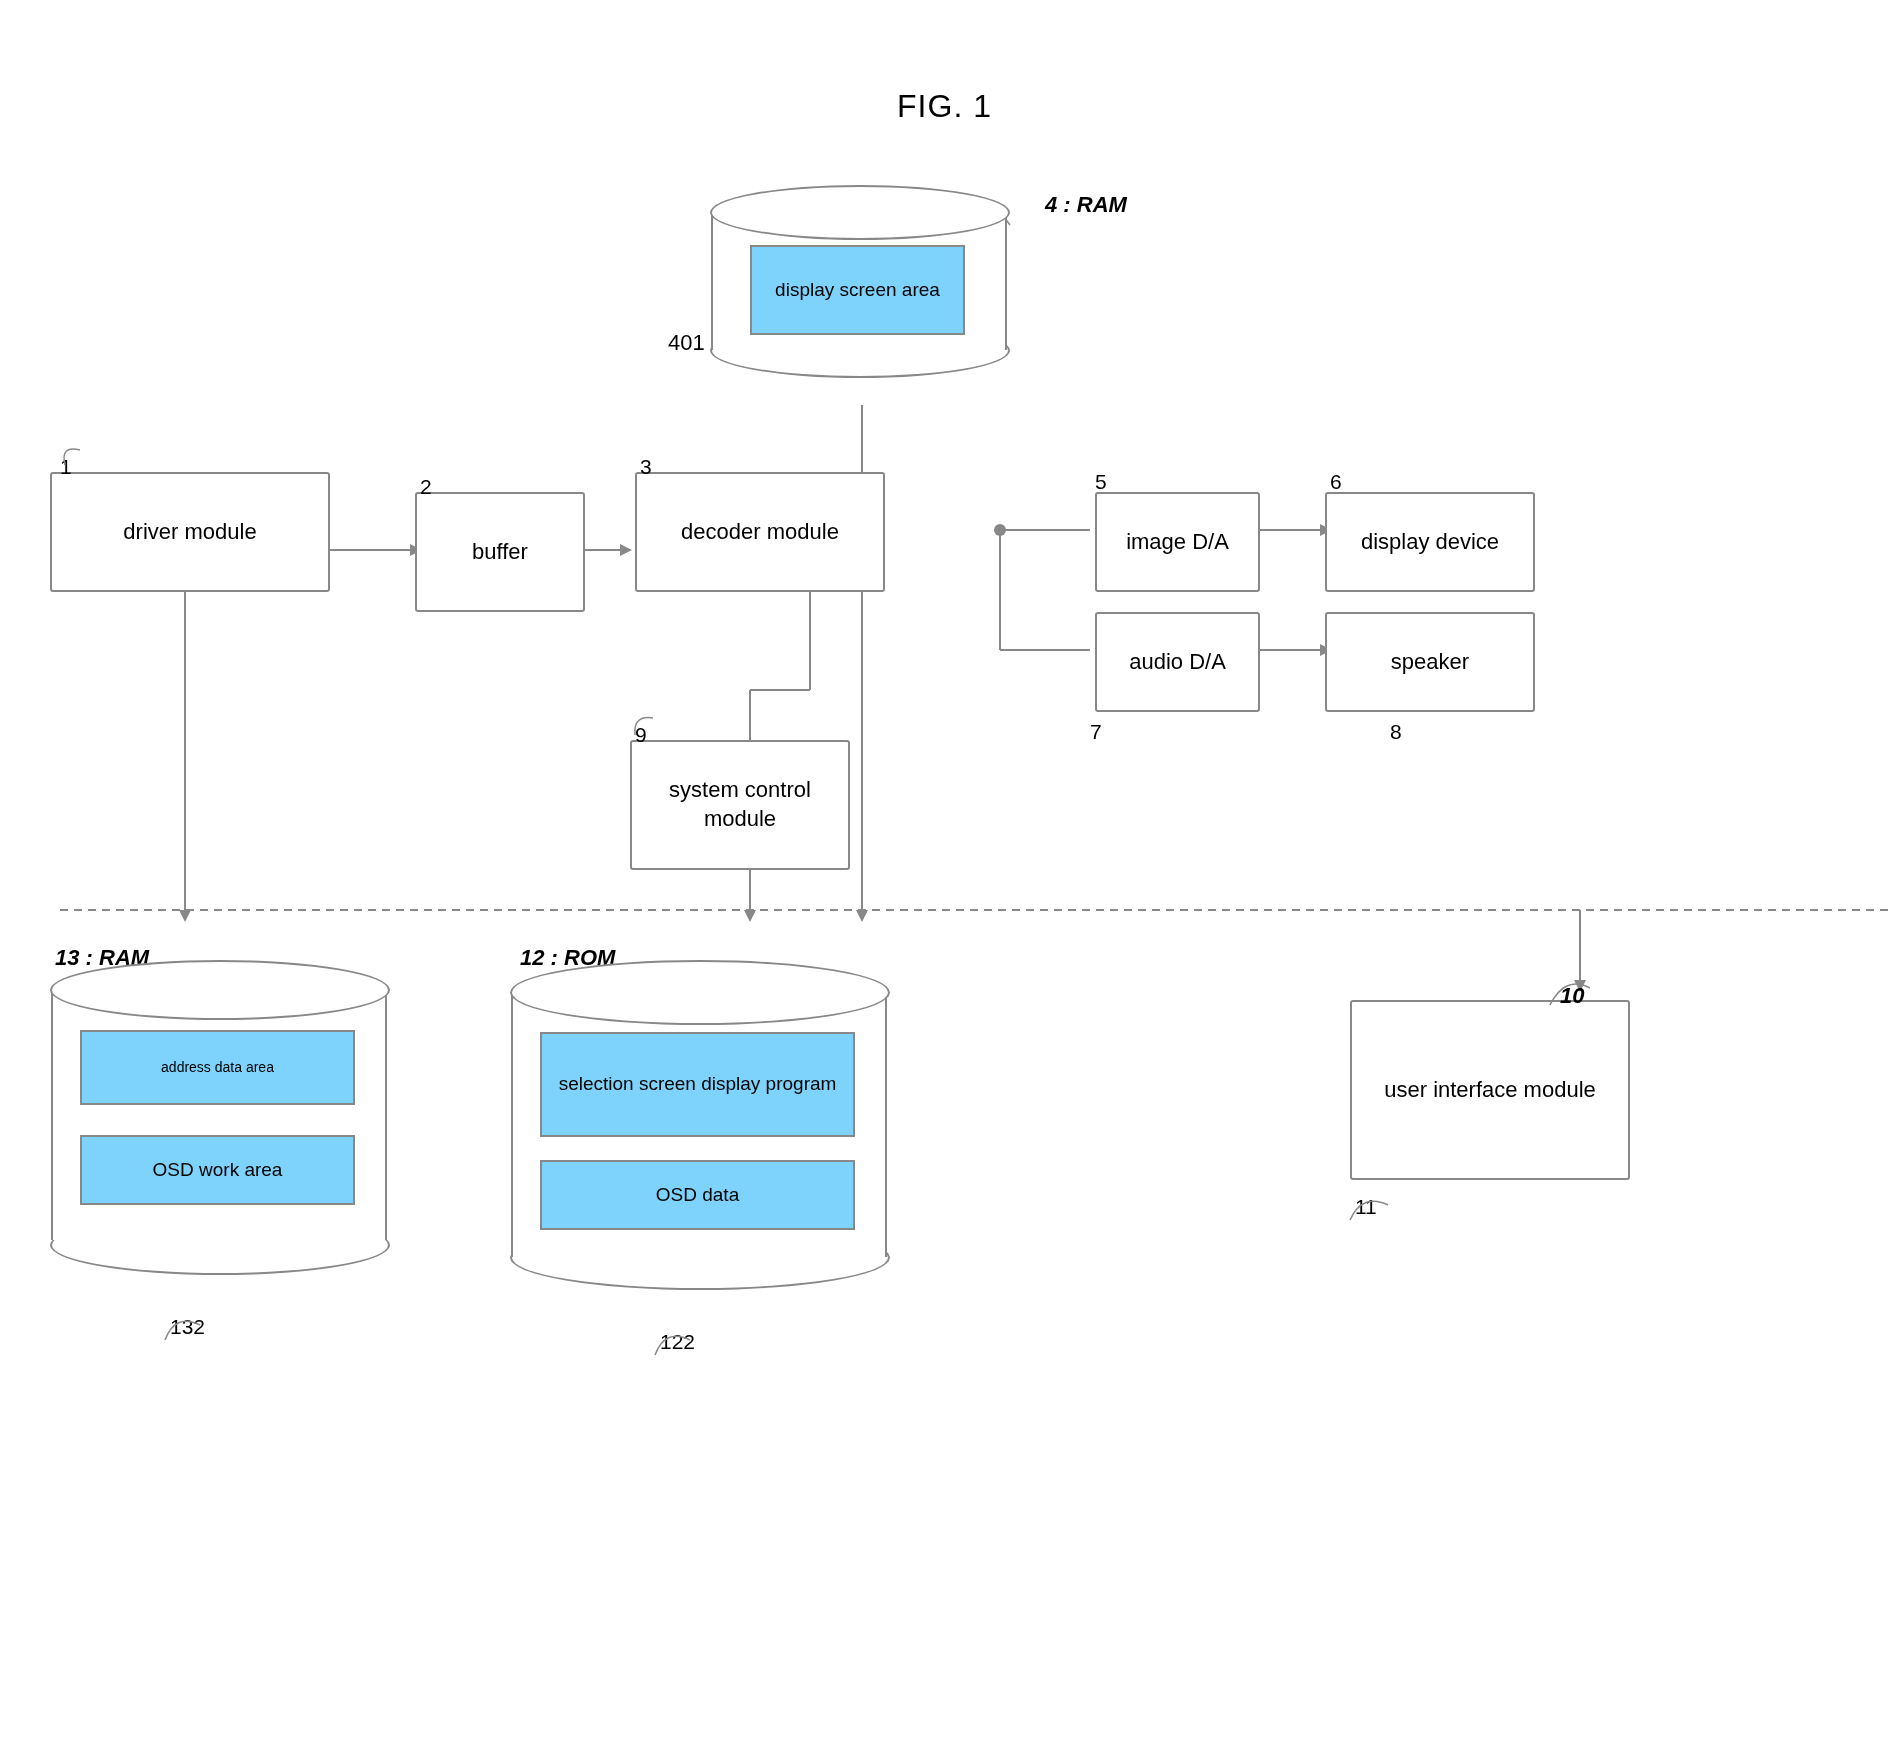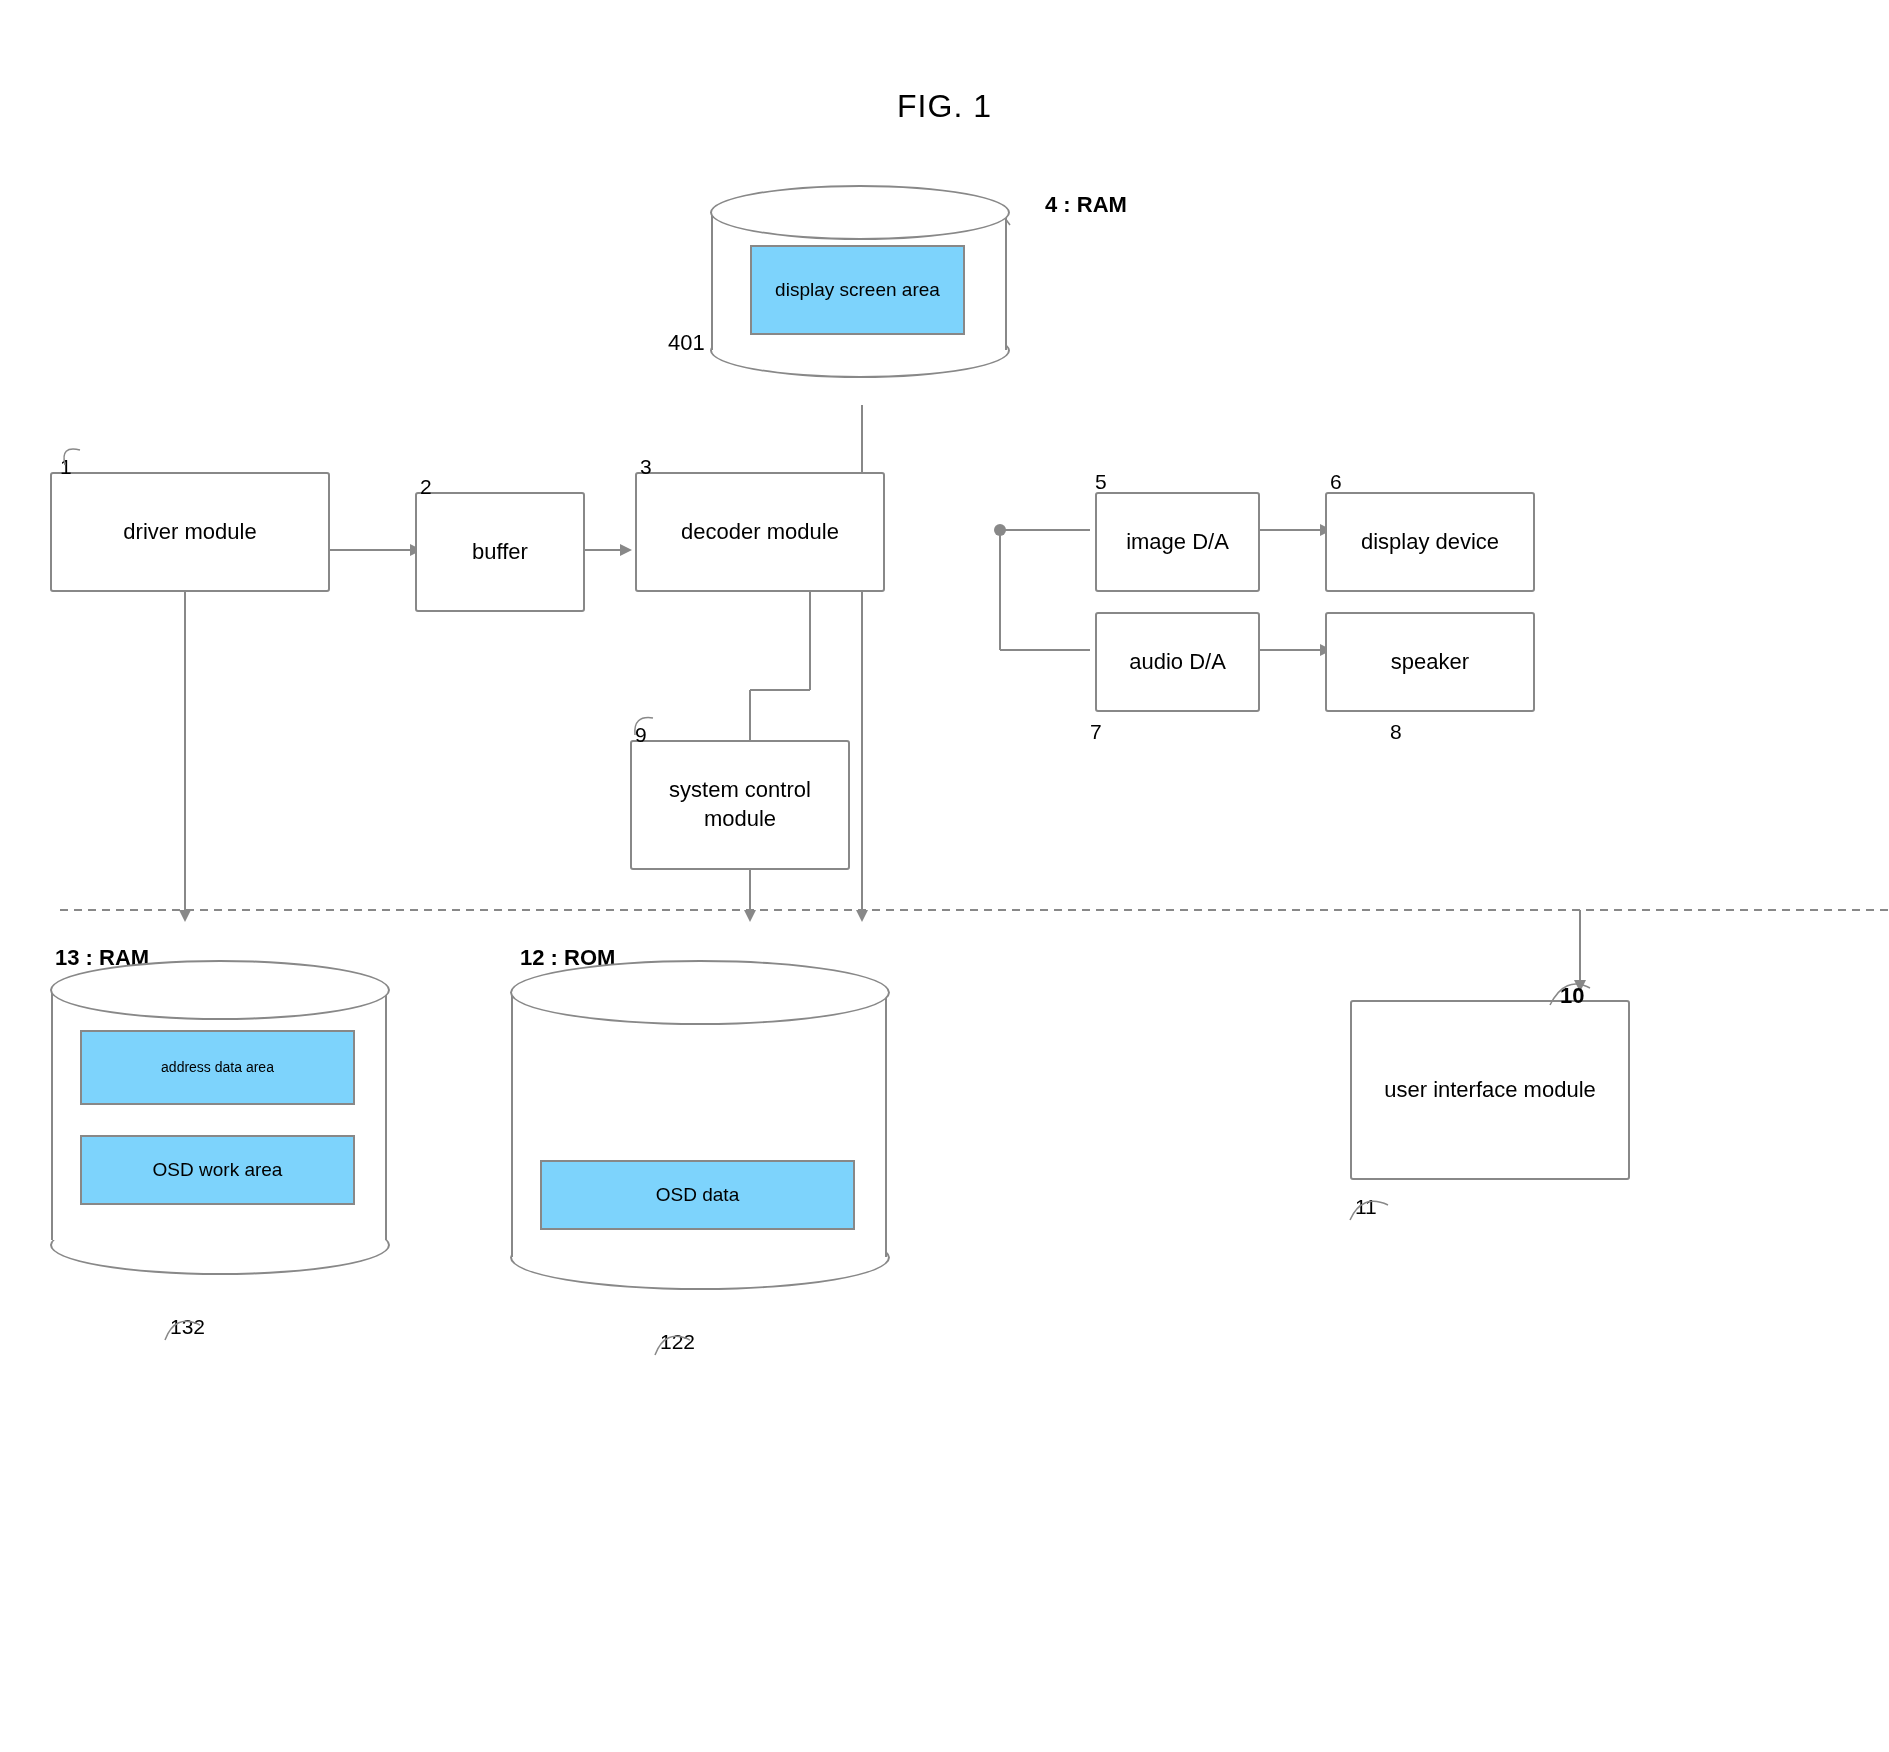--- a/index.html
+++ b/index.html
@@ -54,20 +54,21 @@
       text-align: center;
       font-size: 19px;
       line-height: 1.3;
     }
 
     
     .label {
       position: absolute;
       font-size: 22px;
       font-weight: bold;
+      font-style: italic;
     }
 
     .label-small {
       position: absolute;
       font-size: 21px;
     }
 
     
     .lines-svg {
       position: absolute;
@@ -264,20 +265,23 @@
   </svg>
 
   <div style="position:absolute;top:920px;left:510px;width:380px;height:360px;">
 
     <div style="position:absolute;top:0;left:0;width:380px;height:65px;border:2px solid #888;border-radius:50%;background:#fff;z-index:2;"></div>
 
     <div style="position:absolute;top:32px;left:0;width:376px;height:265px;border-left:2px solid #888;border-right:2px solid #888;background:#fff;z-index:1;margin-left:1px;"></div>
 
     <div style="position:absolute;top:265px;left:0;width:380px;height:65px;border:2px solid #888;border-radius:50%;background:#fff;z-index:0;"></div>
 
+    <div class="inner-box" style="position:absolute;top:72px;left:30px;width:315px;height:105px;font-size:19px;z-index:3;">
+      <span>selection screen display program</span>
+    </div>
 
     <div class="inner-box" style="position:absolute;top:200px;left:30px;width:315px;height:70px;font-size:19px;z-index:3;">
       <span>OSD data</span>
     </div>
   </div>
 
   <div class="label" style="top:905px;left:520px;">
     <span>12 : ROM</span>
   </div>
 

